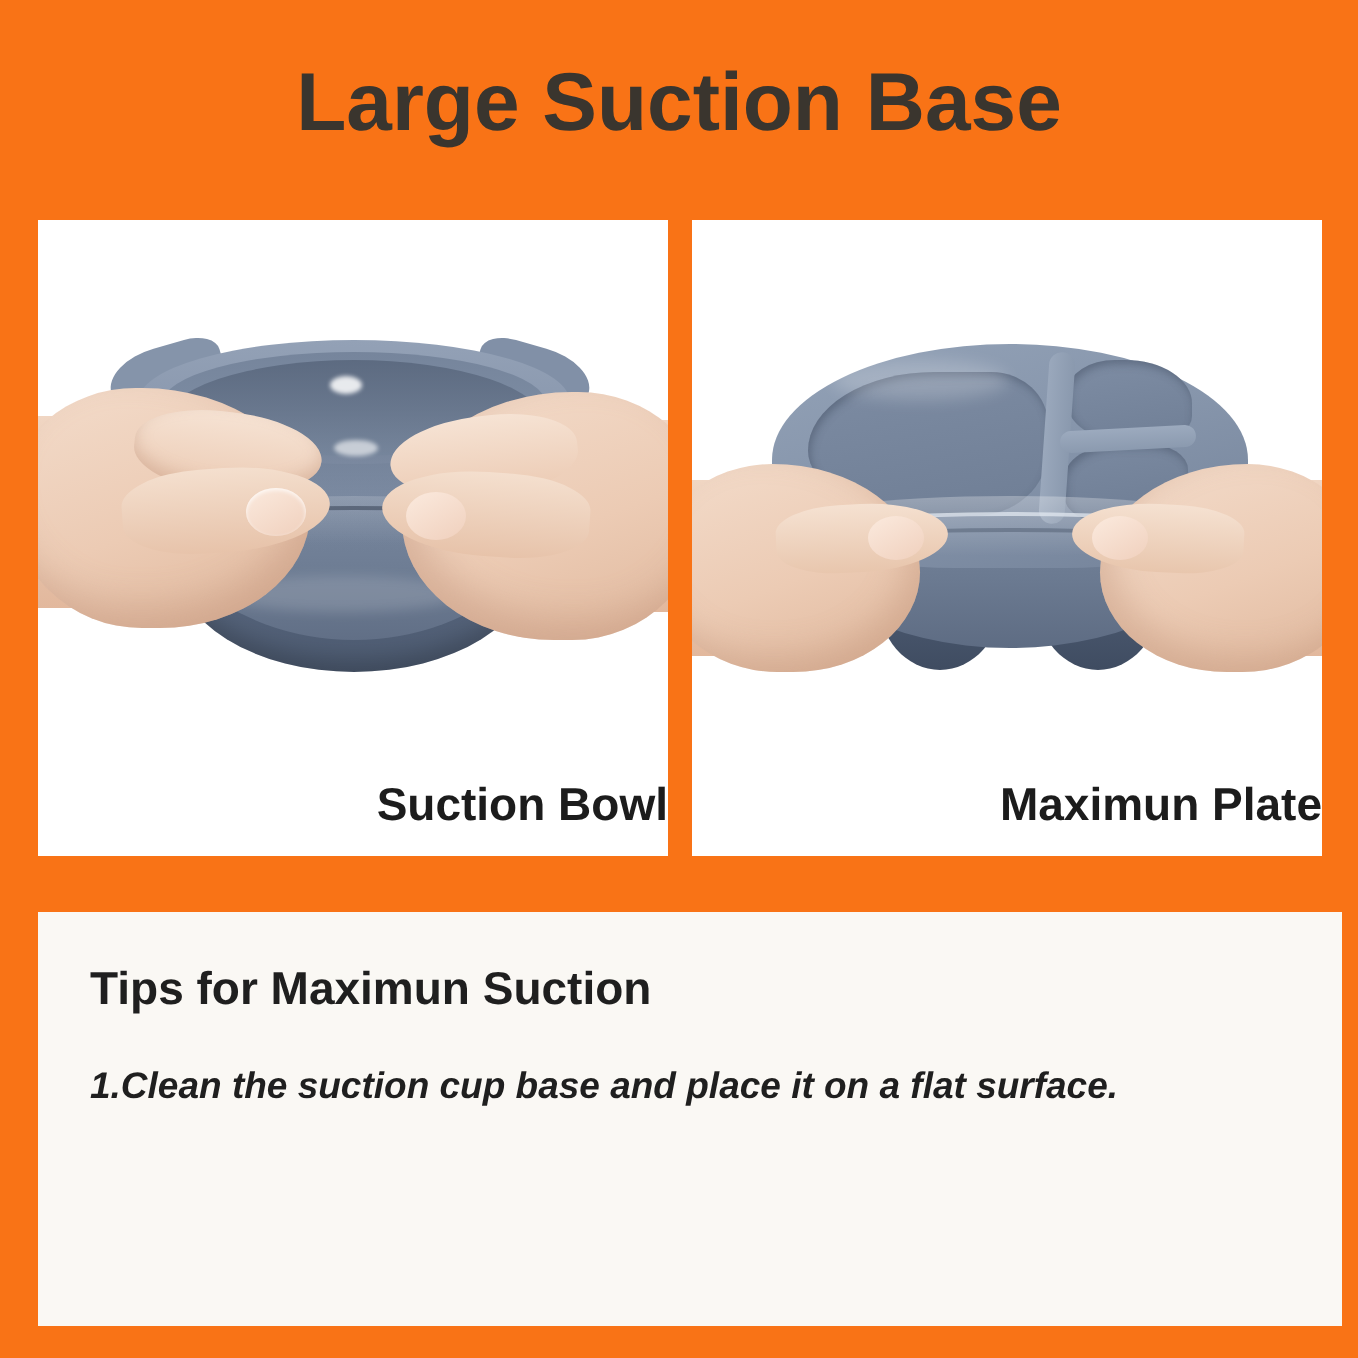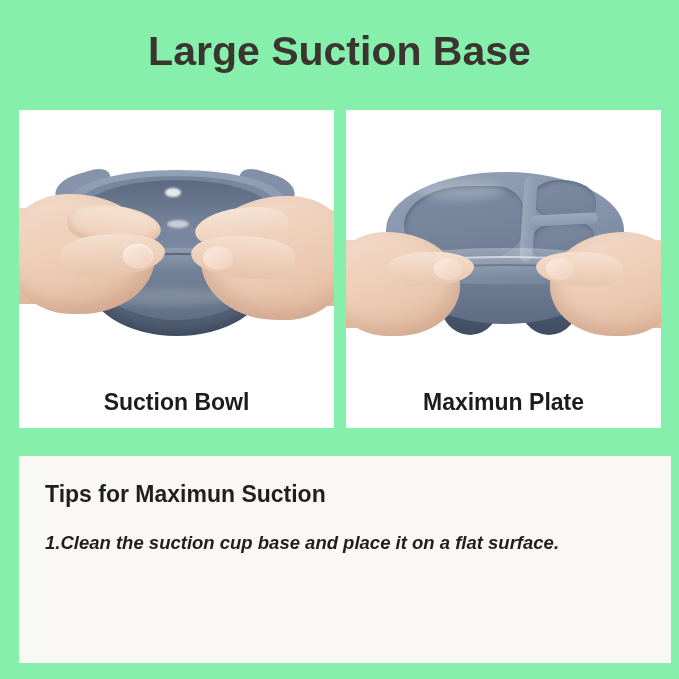--- a/index.html
+++ b/index.html
@@ -10,21 +10,21 @@
     width: 679px;
     height: 679px;
     background: #eae0d0;
     font-family: "Liberation Sans", sans-serif;
     overflow: hidden;
   }
   .page {
     position: relative;
     width: 679px;
     height: 679px;
-    background: #86efac;
+    background: #f97316;
   }
 
   
   .title {
     position: absolute;
     left: 0;
     top: 26px;
     width: 679px;
     text-align: center;
     font-size: 41px;
@@ -58,21 +58,21 @@
     top: 0;
     width: 315px;
     height: 258px;
     overflow: hidden;
   }
   .panel-label {
     position: absolute;
     left: 0;
     bottom: 12px;
     width: 315px;
-    text-align: center;
+    text-align: right;
     font-size: 23px;
     font-weight: bold;
     color: #1c1c1c;
     white-space: nowrap;
   }
 
   
   .art { position: absolute; }
 
   

